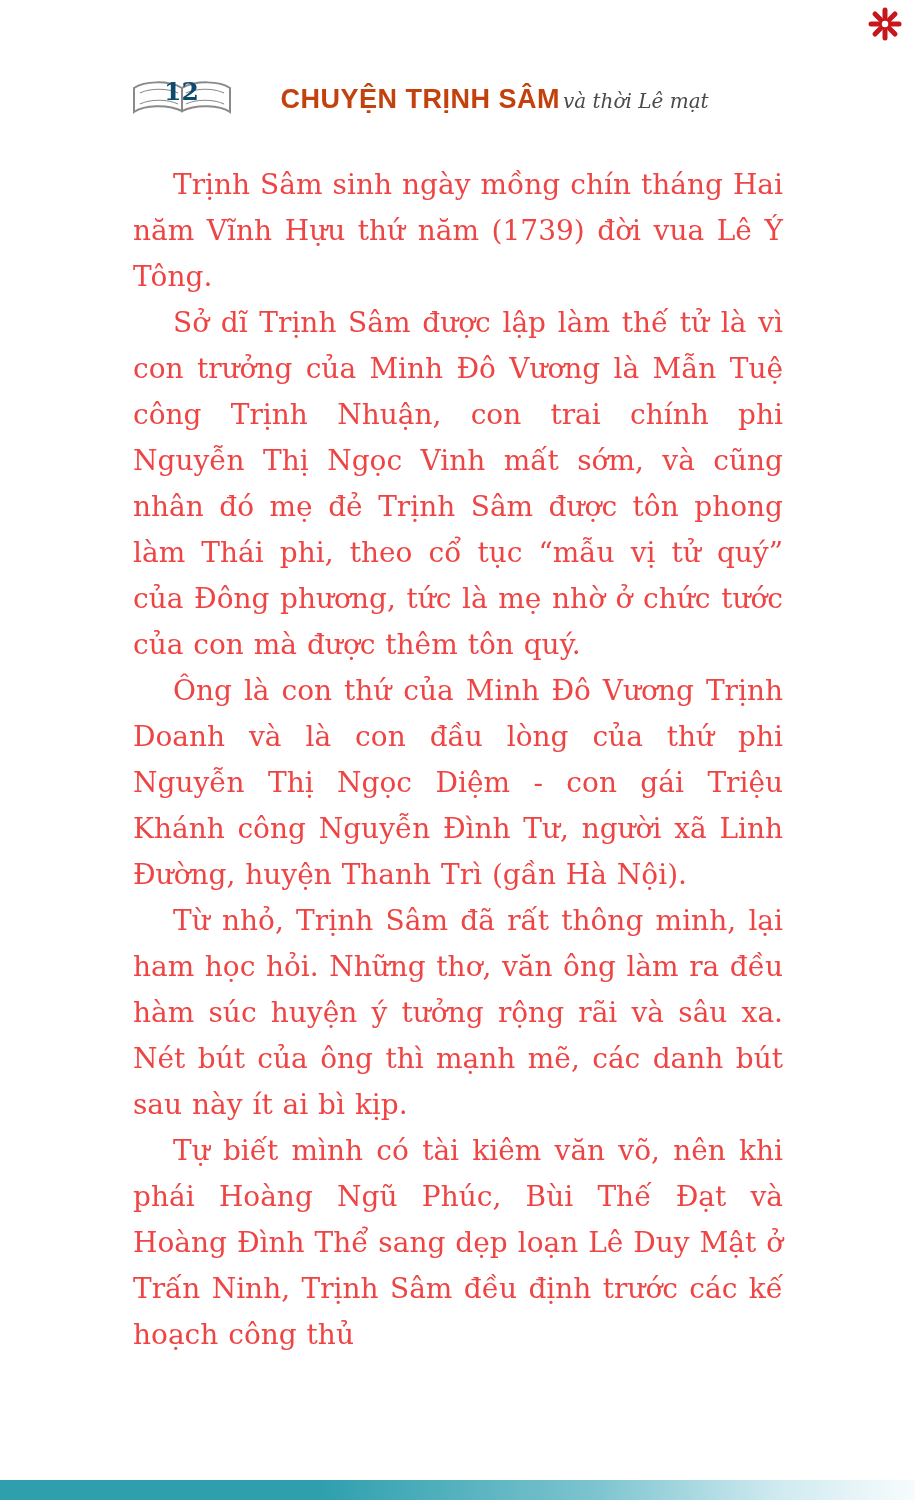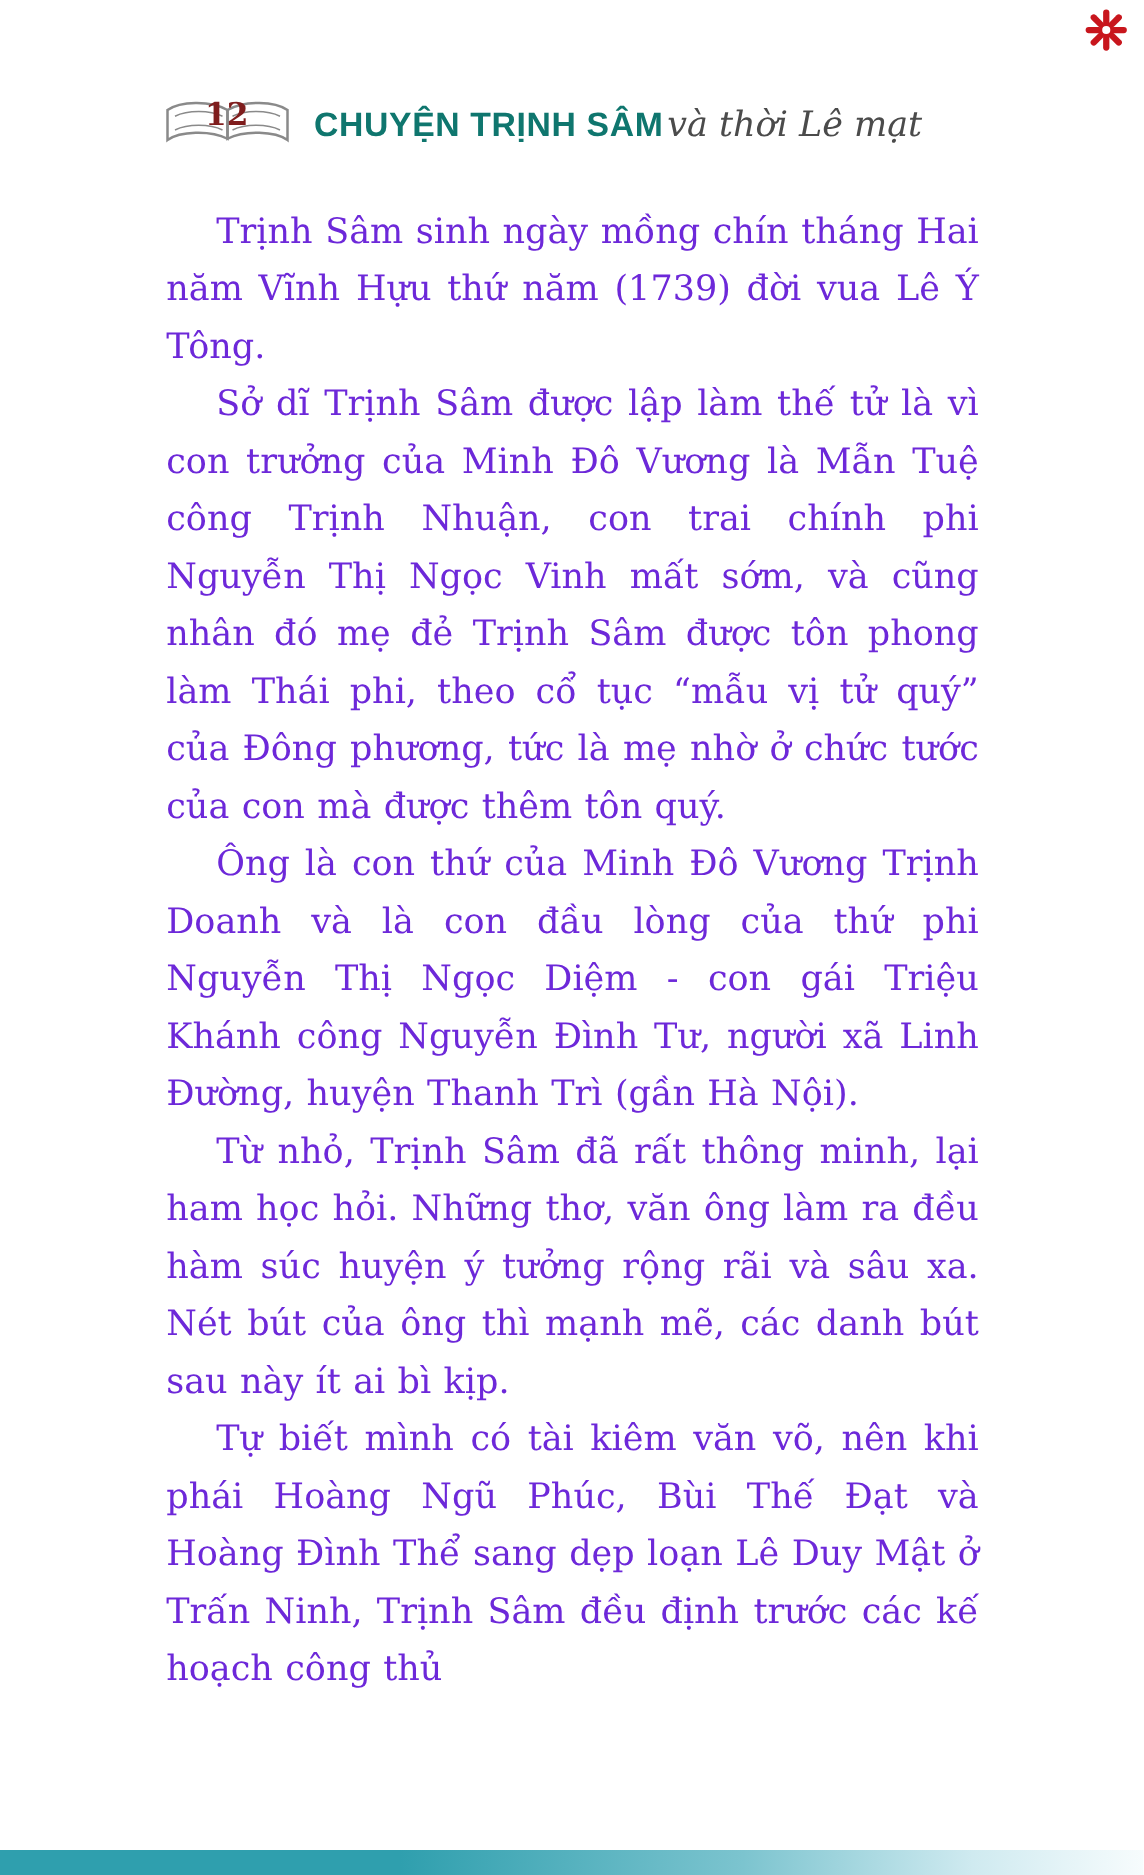--- a/index.html
+++ b/index.html
@@ -39,51 +39,51 @@
     flex: 0 0 auto;
   }
   .book-mark svg { position: absolute; left: 0; top: 2px; }
   .page-number {
     position: absolute;
     left: 34px;
     top: 1px;
     font-family: "DejaVu Serif", serif;
     font-weight: bold;
     font-size: 25px;
-    color: #7f1d1d;
+    color: #0c4a6e;
   }
   .title {
     flex: 1 1 auto;
     text-align: center;
     white-space: nowrap;
     color: #4b4b4b;
     padding-right: 30px;
   }
   .title-main {
     font-family: "Liberation Sans", sans-serif;
     font-weight: bold;
     font-size: 27px;
     letter-spacing: 0.5px;
-    color: #0f766e;
+    color: #c2410c;
   }
   .title-script {
     font-family: "DejaVu Serif", serif;
     font-style: italic;
-    font-size: 28px;
+    font-size: 20px;
     margin-left: 3px;
     color: #4b4b4b;
   }
 
   
   .body-text {
     position: absolute;
     top: 162px;
     left: 133px;
     width: 650px;
-    color: #6d28d9;
+    color: #ef4444;
     font-size: 28px;
     line-height: 46px;
     text-align: justify;
   }
   .body-text p {
     margin: 0;
     text-indent: 40px;
     word-spacing: 1px;
   }
 

